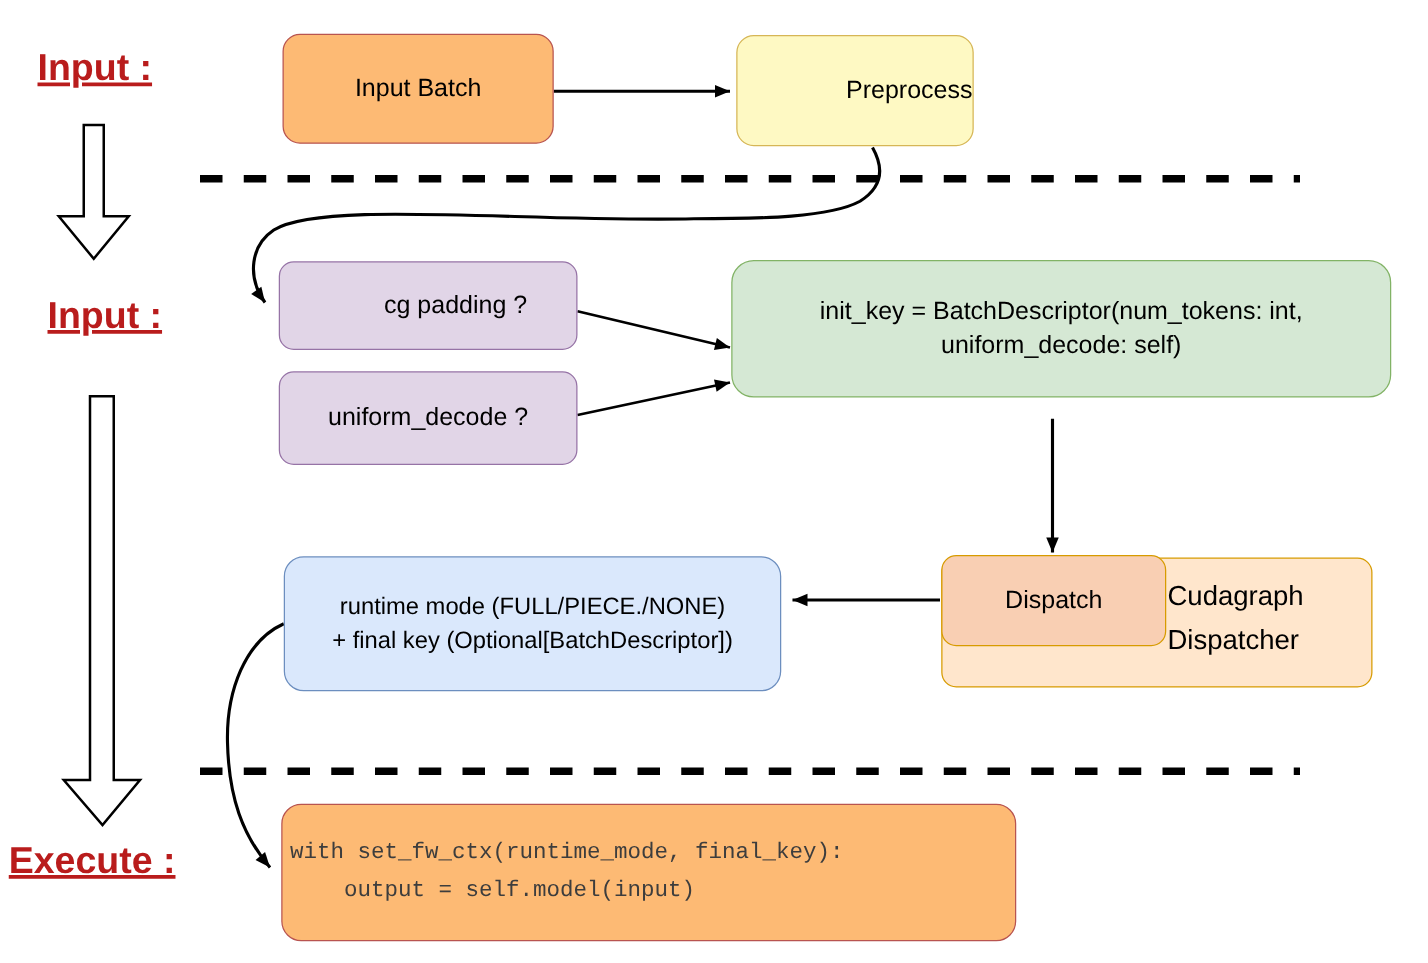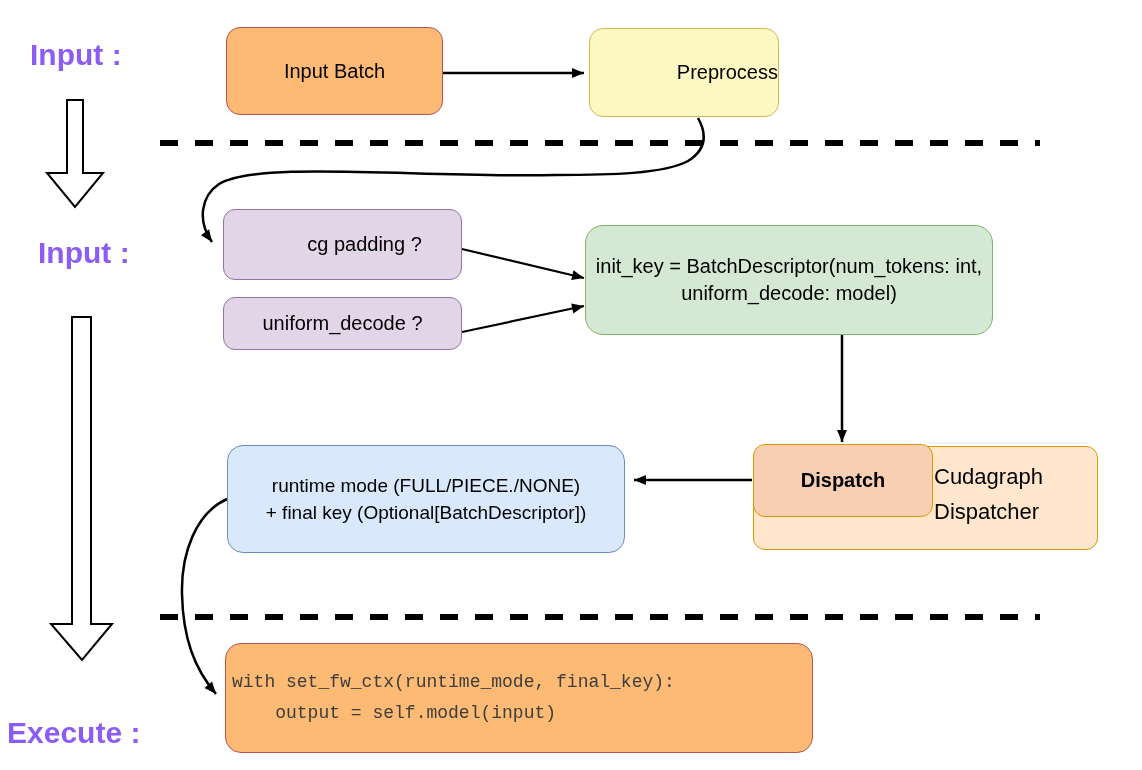--- a/index.html
+++ b/index.html
@@ -5,58 +5,58 @@
   html,body { margin:0; padding:0; background:#ffffff; }
   #canvas {
     position:relative; width:1142px; height:770px; overflow:hidden;
     background:#ffffff;
     font-family:"Liberation Sans", sans-serif;
     color:#000000;
   }
   #connectors { position:absolute; left:0; top:0; width:1142px; height:770px; z-index:1; }
   .stage-label {
     position:absolute; z-index:2;
-    font-size:30px; font-weight:bold; color:#8b5cf6; white-space:nowrap;
+    font-size:30px; font-weight:bold; color:#b91c1c; white-space:nowrap;text-decoration:underline;
   }
   .node {
     position:absolute; z-index:2; box-sizing:border-box;
     display:flex; flex-direction:column; align-items:center; justify-content:center;
     text-align:center; border-radius:14px; font-size:20px; line-height:1.35;
     border:1.6px solid #000;
   }
   .node span { display:block; }
   .red    { background:#fdba74; border-color:#b85450; }
   .yellow { background:#fef9c3; border-color:#d6b656;align-items:flex-end; }
   .purple { background:#e1d5e7; border-color:#9673a6; }
   .green  { background:#d5e8d4; border-color:#82b366; }
   .blue   { background:#dae8fc; border-color:#6c8ebf; }
   .orange-outer { background:#ffe6cc; border-color:#d79b00; }
-  .orange-inner { background:#f9cfb3; border-color:#d79b00;font-weight:bold; }
+  .orange-inner { background:#f9cfb3; border-color:#d79b00; }
 
   #node-input-batch   { left:226px; top:27px;  width:217px; height:88px; }
   #node-preprocess    { left:589px; top:28px;  width:190px; height:89px; }
   #node-cg-padding    { left:223px; top:209px; width:239px; height:71px; border-radius:12px;padding-left:44px; }
-  #node-uniform-decode{ left:223px; top:297px; width:239px; height:53px; border-radius:12px; }
-  #node-init-key      { left:585px; top:225px; width:408px; height:110px; border-radius:18px; }
+  #node-uniform-decode{ left:223px; top:297px; width:239px; height:75px; border-radius:12px; }
+  #node-init-key      { left:585px; top:208px; width:528px; height:110px; border-radius:18px; }
   #node-dispatcher    { left:753px; top:446px; width:345px; height:104px; border-radius:12px;
                         z-index:2; align-items:flex-start; }
   #dispatcher-label   { position:absolute; left:180px; top:12px; width:160px;
                         font-size:22px; line-height:35px; text-align:left; }
   #node-dispatch      { left:753px; top:444px; width:180px; height:73px; border-radius:12px; z-index:3; }
   #node-runtime-mode  { left:227px; top:445px; width:398px; height:108px; border-radius:16px;
                         font-size:19px; line-height:27px; }
   #node-execute-code  { left:225px; top:643px; width:588px; height:110px; border-radius:16px;
                         font-family:"Liberation Mono", monospace; font-size:18px; line-height:31px;
                         color:#3d3d3d; align-items:flex-start; justify-content:center;
                         text-align:left; padding-left:6px; }
   #node-execute-code span { white-space:pre; }
 
   #label-input   { left:30px; top:38px; }
   #label-plan    { left:38px; top:236px; }
-  #label-execute { left:7px;  top:672px;margin-top:44px; }
+  #label-execute { left:7px;  top:672px; }
 </style>
 </head>
 <body>
 
 <div id="canvas">
 
   <svg id="connectors" viewBox="0 0 1142 770" xmlns="http://www.w3.org/2000/svg">
     <defs>
       <marker id="ah" markerUnits="userSpaceOnUse" markerWidth="16" markerHeight="14" refX="13" refY="6" orient="auto">
         <path d="M1,1 L13,6 L1,11 Z" fill="#000000"></path>
@@ -93,21 +93,21 @@
   <div class="node purple" id="node-cg-padding">
     <span>cg padding ?</span>
   </div>
 
   <div class="node purple" id="node-uniform-decode">
     <span>uniform_decode ?</span>
   </div>
 
   <div class="node green" id="node-init-key">
     <span>init_key = BatchDescriptor(num_tokens: int,</span>
-    <span>uniform_decode: model)</span>
+    <span>uniform_decode: self)</span>
   </div>
 
   <div class="node orange-outer" id="node-dispatcher">
     <span id="dispatcher-label">Cudagraph Dispatcher</span>
   </div>
 
   <div class="node orange-inner" id="node-dispatch">
     <span>Dispatch</span>
   </div>
 

